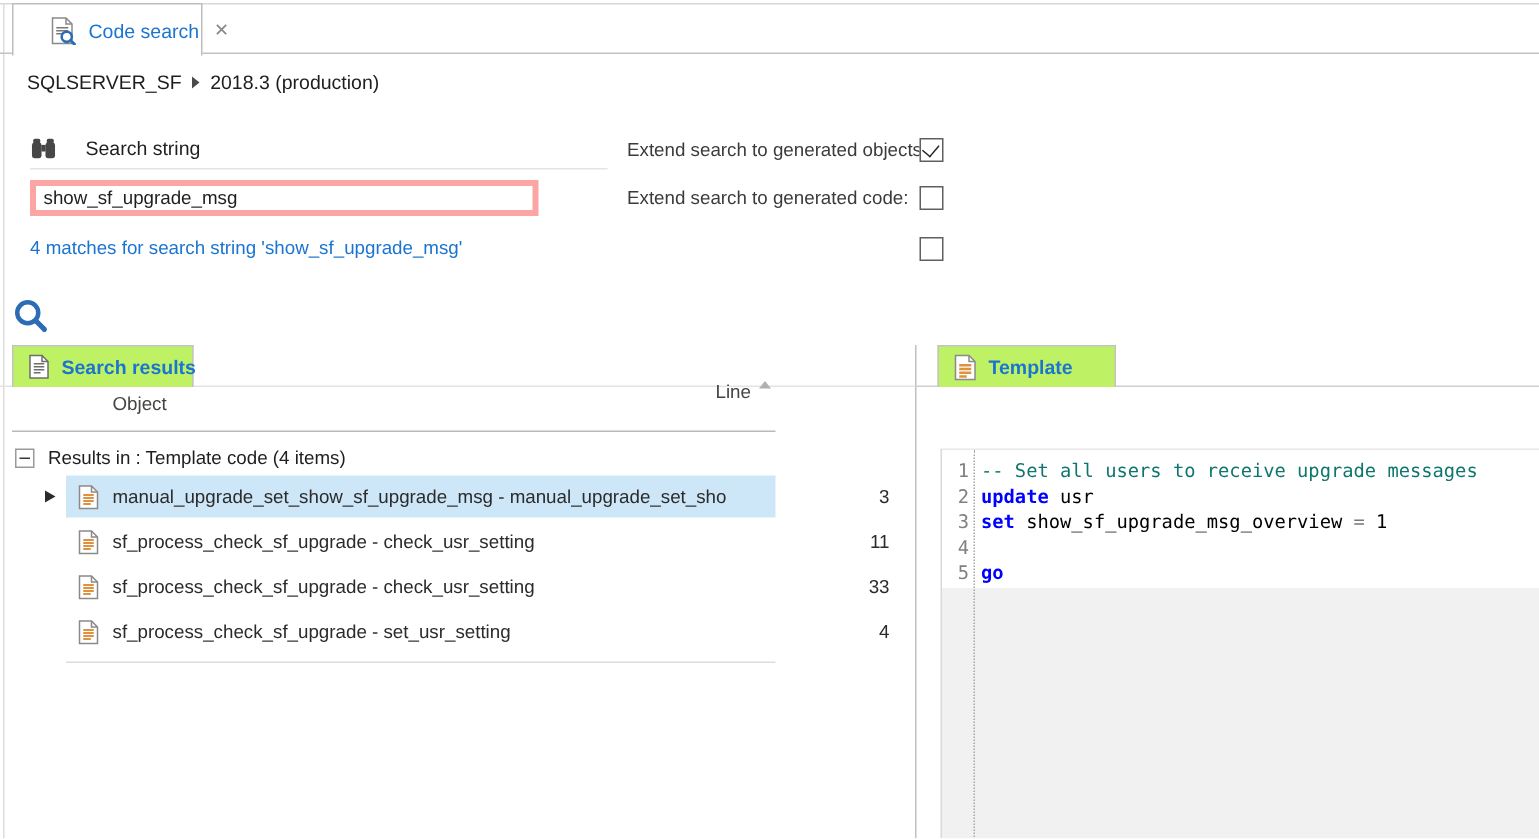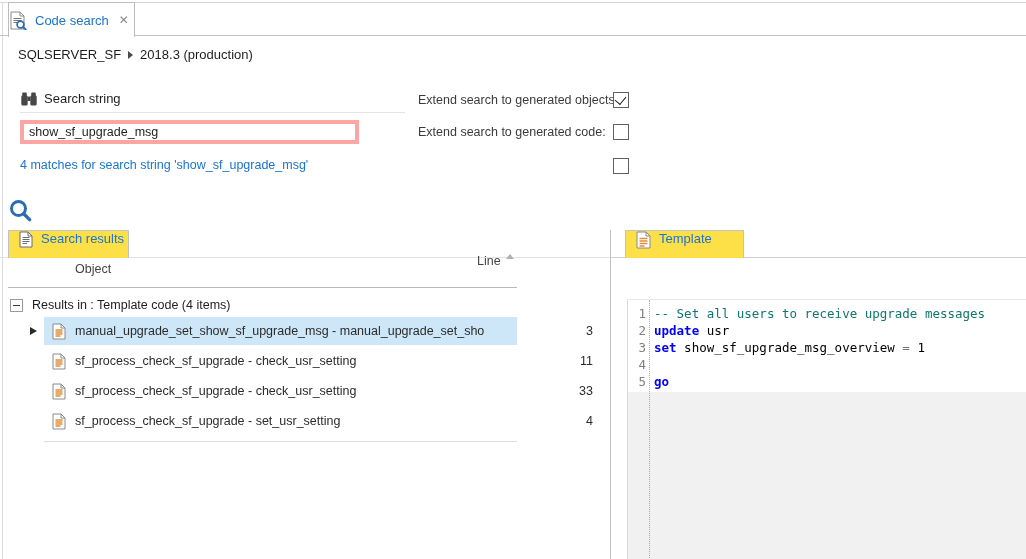--- a/index.html
+++ b/index.html
@@ -7,47 +7,47 @@
   body { font-family:"Liberation Sans","DejaVu Sans",sans-serif; color:#1e1e1e; }
   #app { position:relative; width:1026px; height:559px; background:#fff; overflow:hidden; }
 
   
   .win-top-line { position:absolute; left:0; top:2px; width:1026px; height:0; border-top:1px solid #d7d7d7; }
   .win-left-line { position:absolute; left:2px; top:2px; height:557px; width:0; border-left:1px solid #dcdcdc; }
 
   
   .tabrow-line { position:absolute; left:0; top:35px; width:1026px; border-bottom:1px solid #c3c3c3; }
   .main-tab { position:absolute; left:8px; top:2px; width:127px; height:35px; background:#fff;
-    border:1px solid #bdbdbd; border-bottom:none; z-index:2; display:flex; align-items:center; padding:0 8px 0 0; }
+    border:1px solid #bdbdbd; border-bottom:none; z-index:2; display:flex; align-items:center; padding:0 8px 0 24px; }
   .main-tab .label { color:#1b74d1; font-size:13px; margin:0 10px 0 7px; white-space:nowrap; }
   .close-x { color:#8a8a8a; font-size:12px; cursor:default; line-height:1; }
 
   
   .breadcrumb { position:absolute; left:18px; top:47px; font-size:13px; display:flex; align-items:center; gap:7px; color:#1e1e1e; }
   .crumb-sep { width:0; height:0; border-left:5px solid #4a4a4a; border-top:4px solid transparent; border-bottom:4px solid transparent; display:inline-block; }
 
   
-  .search-header { position:absolute; left:21px; top:91px; display:flex; align-items:flex-end; gap:7px; font-size:13px; color:#1e1e1e; }
+  .search-header { position:absolute; left:21px; top:91px; display:flex; align-items:flex-end; gap:20px; font-size:13px; color:#1e1e1e; }
   .search-sep { position:absolute; left:20px; top:112px; width:385px; border-top:1px solid #e4e4e4; }
   .search-input { position:absolute; left:20px; top:120px; width:339px; height:24px; border:4px solid #fca5a5; font-family:"Liberation Sans","DejaVu Sans",sans-serif; font-size:12.5px; padding:0 5px; color:#1e1e1e; outline:none; background:#fff; }
   .matches-link { position:absolute; left:20px; top:158px; font-size:12.5px; color:#1b74d1; text-decoration:none; cursor:pointer; }
 
   
   .option-row { position:absolute; left:418px; width:230px; height:17px; display:flex; align-items:center; }
   .option-row .lbl { font-size:12.5px; color:#3b3b3b; }
   .checkbox { position:absolute; left:195px; width:16px; height:16px; border:1px solid #5f5f5f; background:#fff; }
   .checkbox.checked::after { content:''; position:absolute; left:3px; top:1px; width:6px; height:9px;
     border-right:1.6px solid #222; border-bottom:1.6px solid #222; transform:rotate(40deg); }
 
   
   .search-btn { position:absolute; left:8px; top:198px; width:26px; height:26px; cursor:pointer; }
 
   
-  .panel-tab { position:absolute; height:28px; background:#fde047; border:1px solid #c3c3c3; border-bottom:none; z-index:2;
-    display:flex; padding:0 10px; gap:8px; }
+  .panel-tab { position:absolute; height:28px; background:#bef264; border:1px solid #c3c3c3; border-bottom:none; z-index:2;
+    display:flex; align-items:center; padding:0 10px; gap:8px;font-weight:bold; }
   .panel-tab .label { color:#1b74d1; font-size:13px; white-space:nowrap; }
   .results-tabline { position:absolute; left:0; top:257px; width:610px; border-bottom:1px solid #e3e3e3; }
   .results-tab { left:8px; top:230px; width:121px; }
 
   
   .col-header { position:absolute; font-size:12.5px; color:#444; }
   .header-line { position:absolute; left:8px; top:287px; width:509px; border-bottom:1px solid #b9b9b9; }
   .sort-asc { display:inline-block; width:0; height:0; border-left:4px solid transparent; border-right:4px solid transparent; border-bottom:5px solid #b0b0b0; margin-left:5px; }
   .group-row { position:absolute; left:0; top:295px; height:20px; display:flex; align-items:center; font-size:12.5px; color:#1e1e1e; }
   .collapse-box { position:relative; width:13px; height:13px; border:1px solid #9a9a9a; background:#fff; margin:0 9px 0 10px; }

